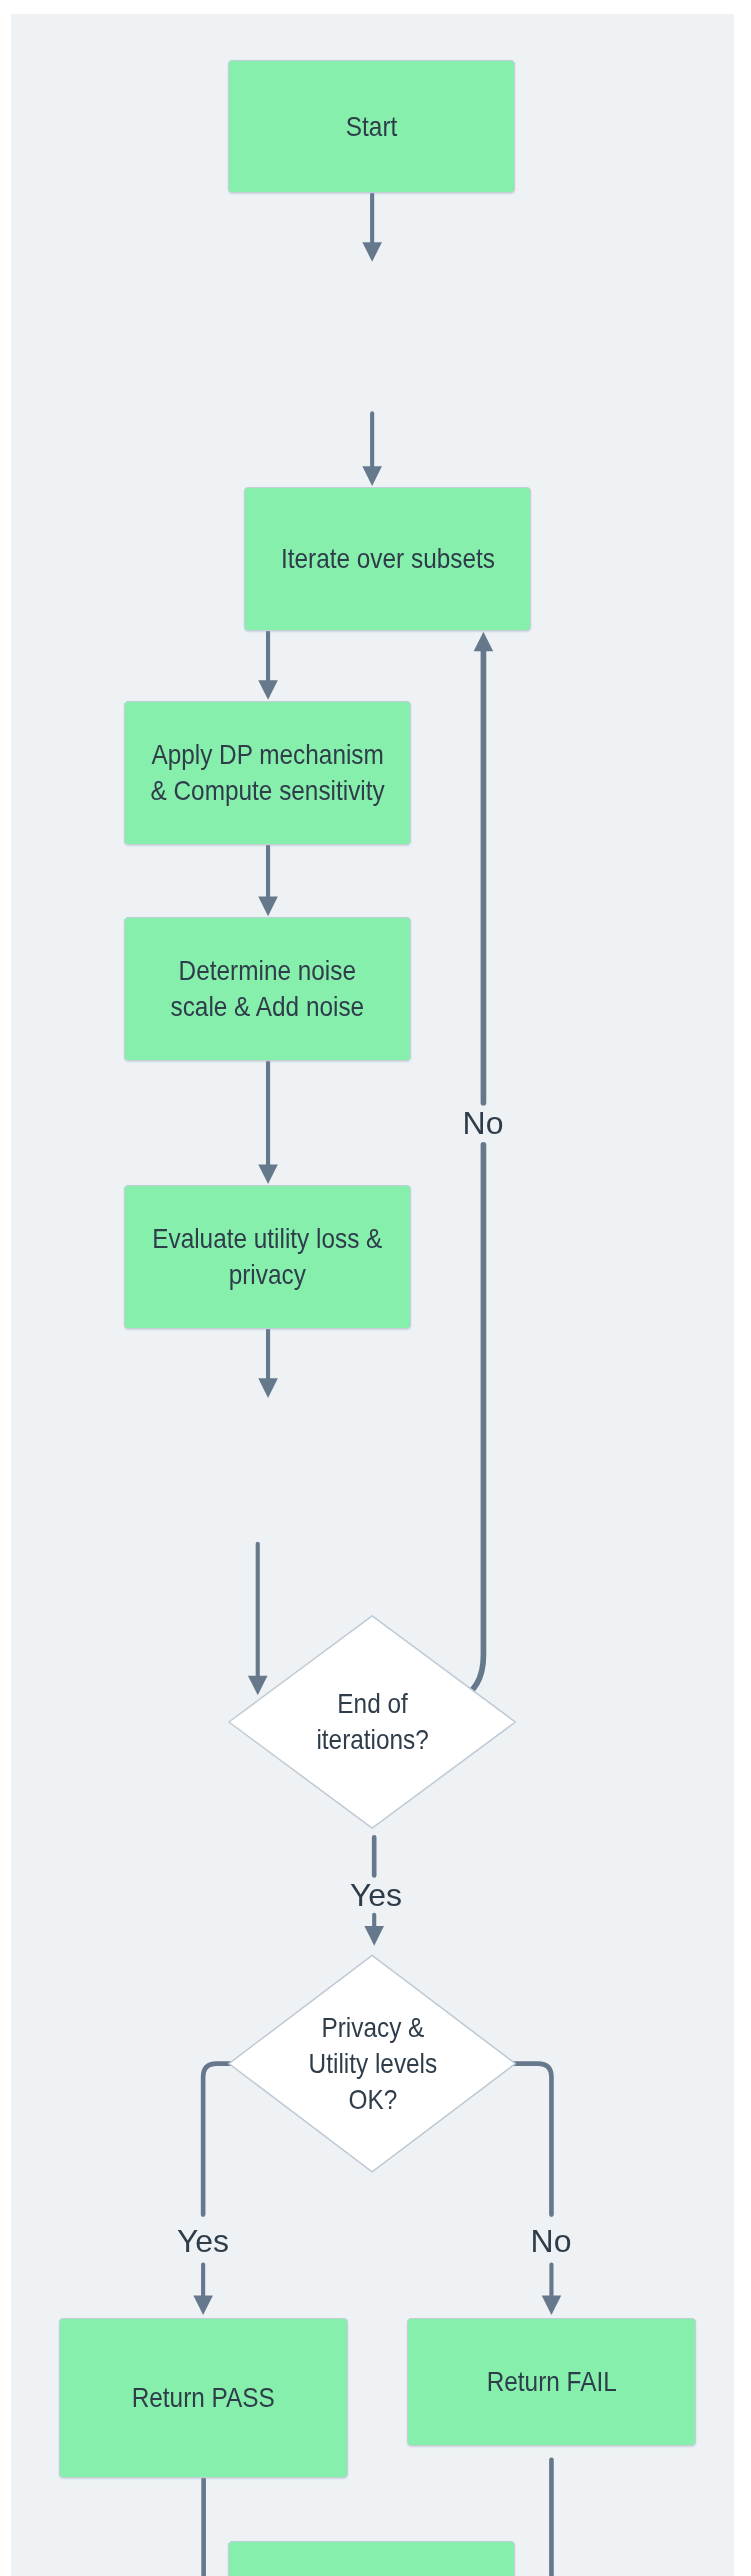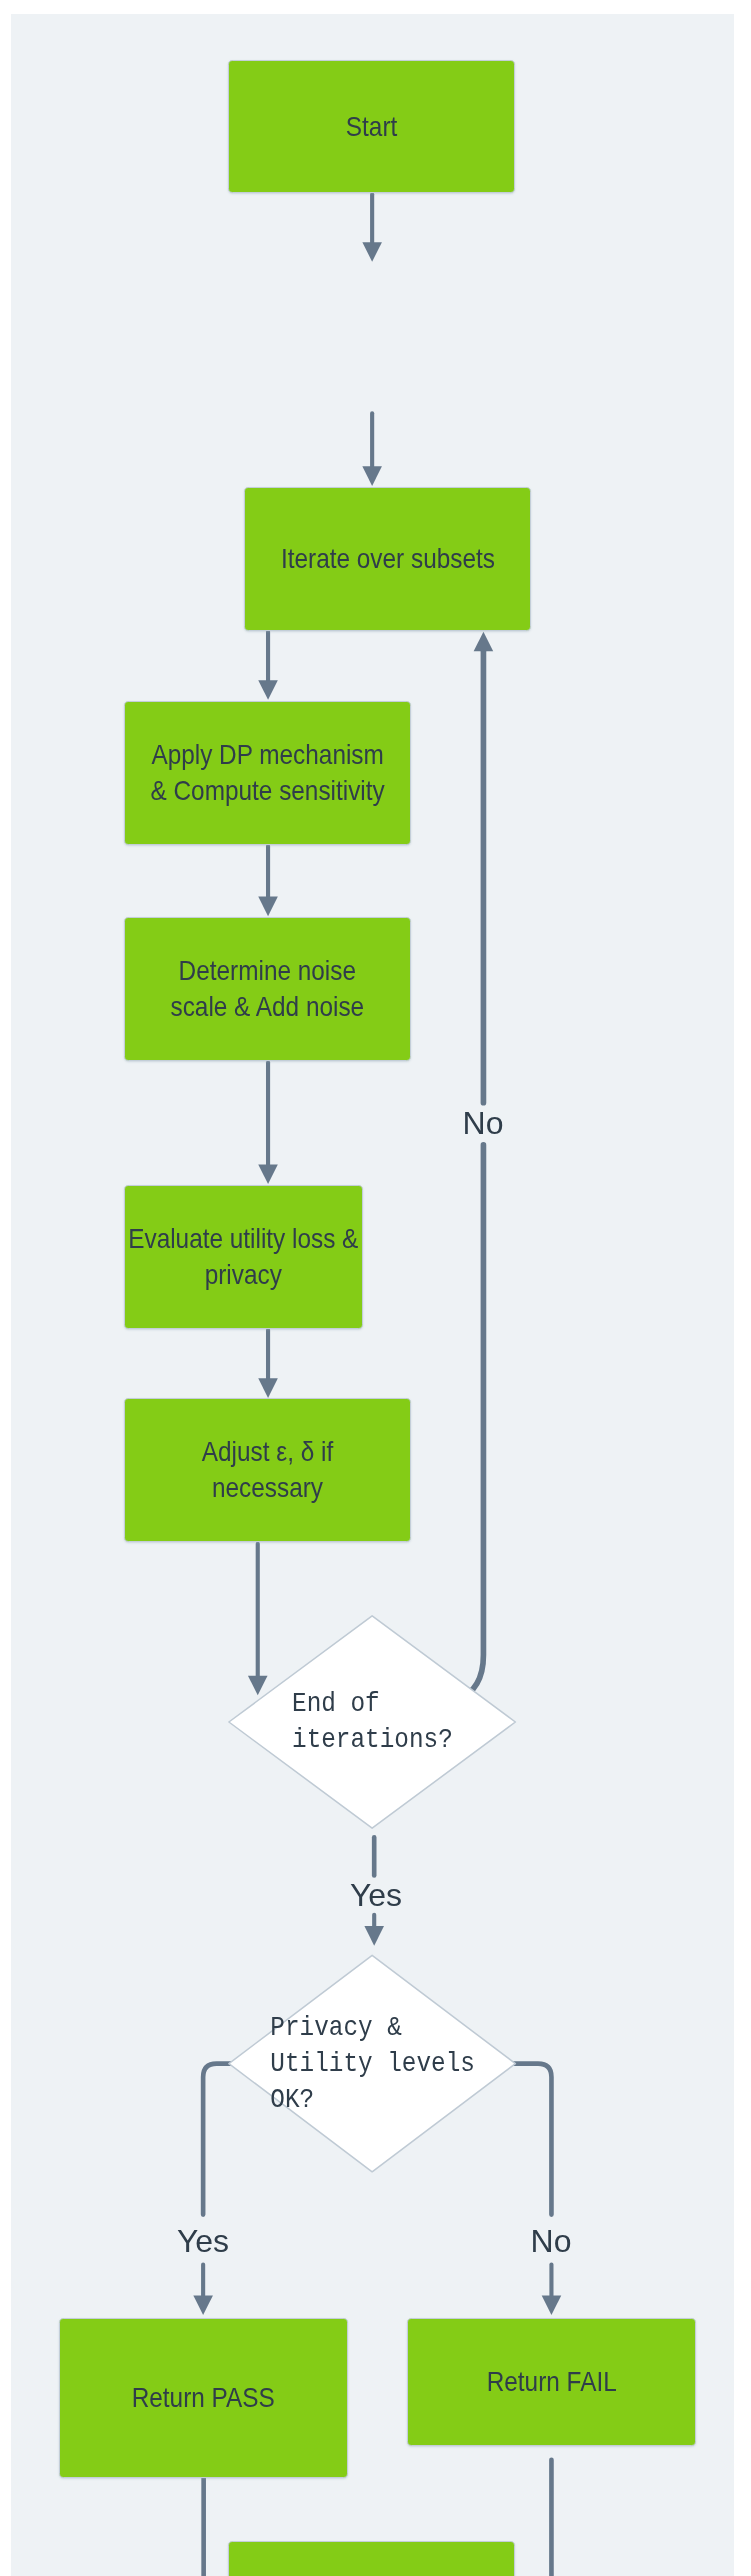--- a/index.html
+++ b/index.html
@@ -16,26 +16,26 @@
   }
   svg.edges{position:absolute;left:0;top:0;width:752px;height:2701px;}
   .edge{stroke:#66788b;fill:none;stroke-linecap:round;}
   .w8{stroke-width:8px;}
   .w9{stroke-width:9px;}
   .w11{stroke-width:11px;}
   .head{fill:#66788b;stroke:none;}
   .dshape{fill:#ffffff;stroke:#bfcad4;stroke-width:3px;stroke-linejoin:round;}
   .rnode{
     position:absolute;box-sizing:border-box;
-    background:#84cc16;border:1.5px solid #c3ced8;border-radius:4.6px;
+    background:#86efac;border:1.5px solid #c3ced8;border-radius:4.6px;
     box-shadow:0 1px 2.1px rgba(150,168,185,0.38);
     display:flex;align-items:center;justify-content:center;text-align:center;
   }
   .dlabel{
-    position:absolute;display:flex;align-items:center;justify-content:center;text-align:left;font-family:Liberation Mono, monospace;
+    position:absolute;display:flex;align-items:center;justify-content:center;text-align:center;
   }
   .lbl{
     color:#2f3d4a;font-size:28px;line-height:36px;font-weight:400;
     transform:scaleX(0.87);transform-origin:50% 50%;white-space:nowrap;
   }
   .elabel{
     position:absolute;transform:translate(-50%,-50%);
     color:#2f3d4a;font-size:28px;line-height:30px;white-space:nowrap;
   }
   .elabel .lbl{font-size:32px;}
@@ -111,33 +111,27 @@
     </div>
   </div>
 
   <div class="rnode" style="left:124px;top:701px;width:287px;height:144px;">
     <div class="lbl">
       <div>Apply DP mechanism</div>
       <div>&amp; Compute sensitivity</div>
     </div>
   </div>
 
-  <div class="rnode" style="left:124px;top:1185px;width:239px;height:144px;">
+  <div class="rnode" style="left:124px;top:1185px;width:287px;height:144px;">
     <div class="lbl">
       <div>Evaluate utility loss &amp;</div>
       <div>privacy</div>
     </div>
   </div>
 
-  <div class="rnode" style="left:124px;top:1398px;width:287px;height:144px;">
-    <div class="lbl">
-      <div>Adjust ε, δ if</div>
-      <div>necessary</div>
-    </div>
-  </div>
 
   <div class="dlabel" style="left:255px;top:1655px;width:235px;height:134px;">
     <div class="lbl">
       <div>End of</div>
       <div>iterations?</div>
     </div>
   </div>
 
   <div class="dlabel" style="left:255px;top:1981px;width:235px;height:165px;">
     <div class="lbl">

